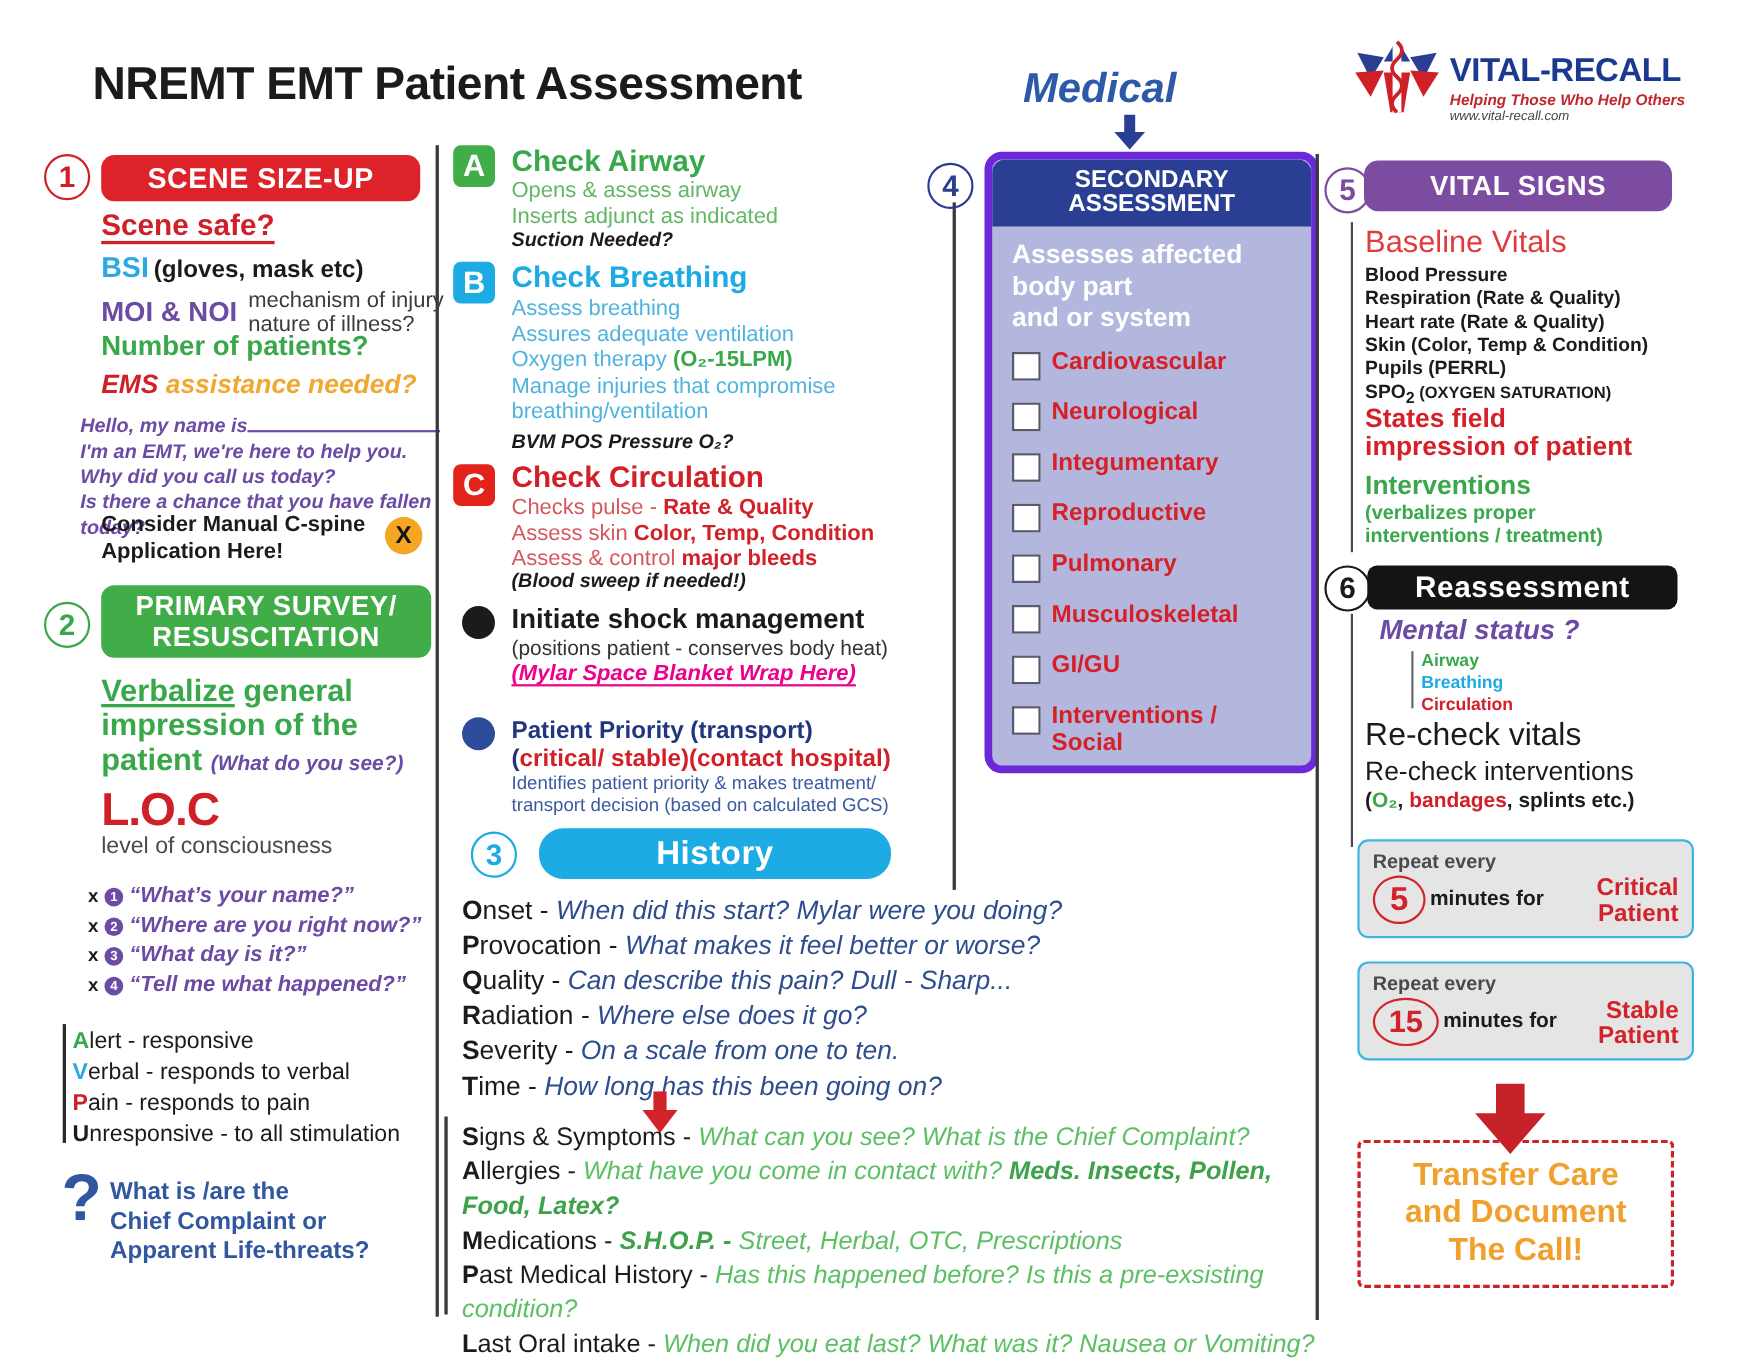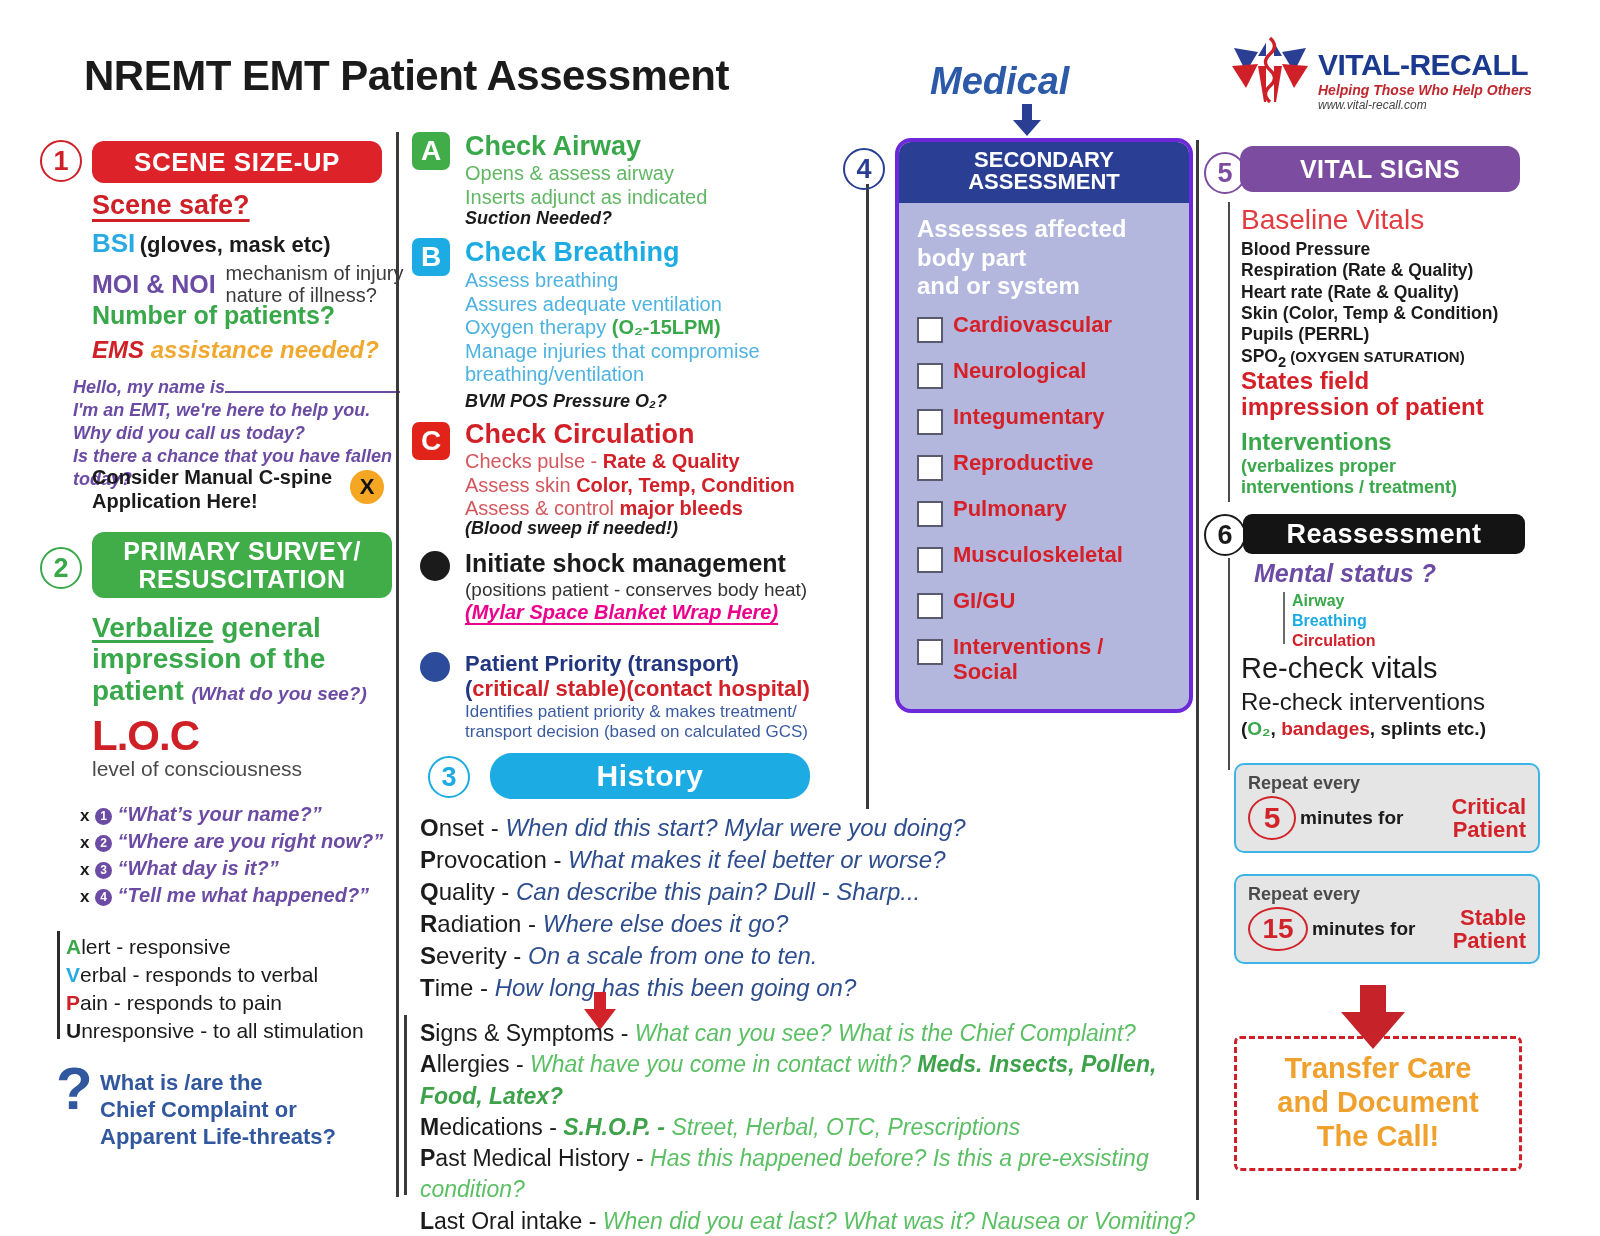--- a/index.html
+++ b/index.html
@@ -91,21 +91,21 @@
   .opqrst b{color:#1b1b1b;}
   .opqrst i{color:#2e4d8e;font-style:italic;}
   .sample{font-size:23px;line-height:1.36;color:#1b1b1b;}
   .sample i{color:#5bbf63;font-style:italic;}
   .sample i b{color:#3da24a;font-weight:bold;}
   .sample .shop{color:#3da24a;font-weight:bold;font-style:italic;}
 
   
   .medical{color:#2d5aa8;font-size:38px;font-weight:bold;font-style:italic;}
   .secbox{
-    width:290px;border:4px solid #6d28d9;border-radius:16px;background:#b3b7de;
+    width:290px;border:7px solid #6d28d9;border-radius:16px;background:#b3b7de;
     overflow:hidden;
   }
   .sechdr{background:#2a3f93;color:#fff;font-weight:bold;font-size:22px;text-align:center;
      padding:7px 0 9px;line-height:1.02;border-radius:12px 12px 0 0;}
   .secintro{color:#fff;font-size:24px;font-weight:bold;line-height:1.2;padding:12px 0 4px 18px;}
   .sysrow{display:flex;align-items:flex-start;gap:10px;padding:8px 0 8px 18px;}
   .cbx{width:22px;height:22px;background:#fff;border:2px solid #5a5a6e;flex:none;margin-top:4px;}
   .sysname{color:#d62027;font-size:22px;font-weight:bold;line-height:1.12;}
 
   
@@ -329,21 +329,21 @@
   <div class="abs secbox" style="left:895px;top:138px;">
     <div class="sechdr">
       <div>SECONDARY</div>
       <div>ASSESSMENT</div>
     </div>
     <div class="secintro">
       <div>Assesses affected</div>
       <div>body part</div>
       <div>and or system</div>
     </div>
-    <div style="padding-bottom:16px;">
+    <div style="">
       <div class="sysrow">
           <span class="cbx"></span>
           <span class="sysname">Cardiovascular</span>
         </div>
       <div class="sysrow">
           <span class="cbx"></span>
           <span class="sysname">Neurological</span>
         </div>
       <div class="sysrow">
           <span class="cbx"></span>

